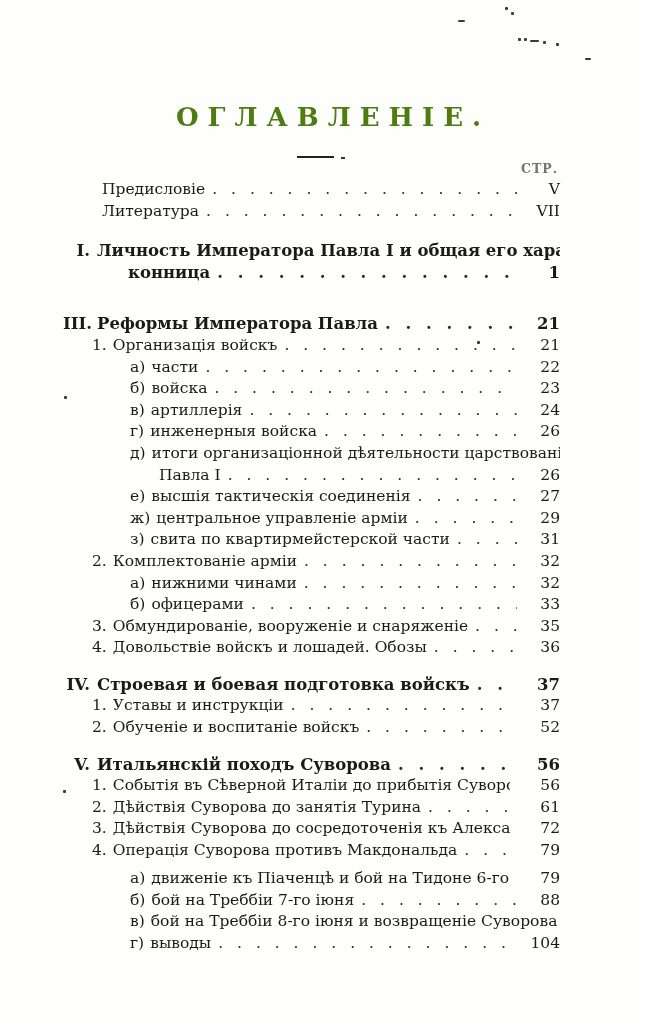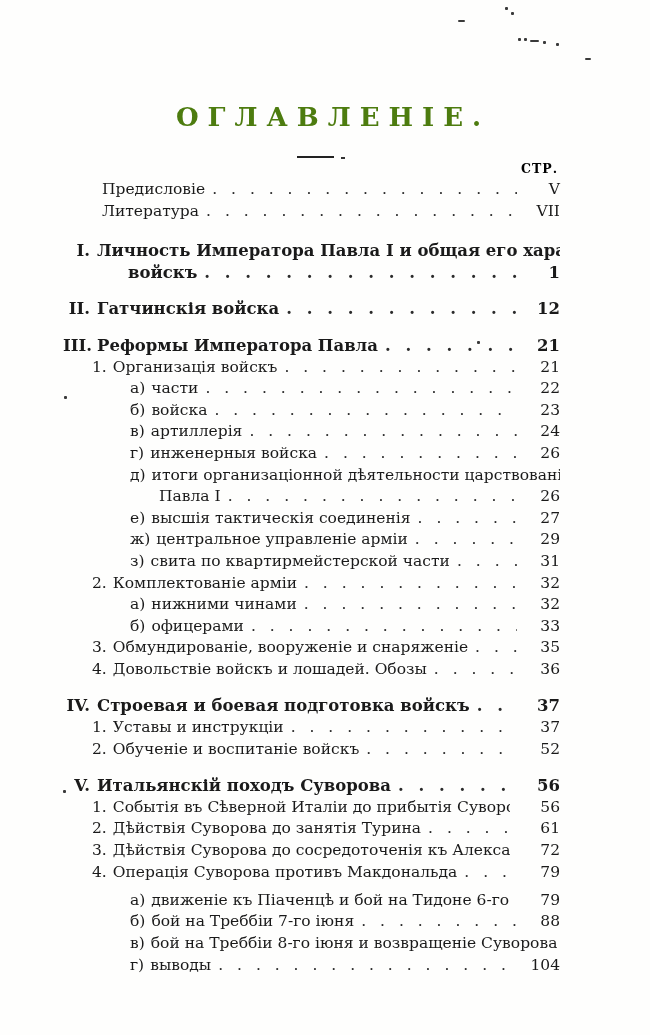--- a/index.html
+++ b/index.html
@@ -32,21 +32,21 @@
 
   
   .content{position:absolute;left:63px;top:162px;width:497px;}
   .str-row{
     text-align:right;
     font-size:12.5px;font-weight:700;
     letter-spacing:1px;
     line-height:14px;
     padding-right:2px;
     margin-bottom:3px;
-    color:#000000;
+    color:#737373;
   }
 
   
   .row{
     display:flex;align-items:baseline;
     line-height:21.6px;
     font-size:15.5px;
     white-space:nowrap;
   }
   .row .num{flex:0 0 auto;margin-right:6px;}
@@ -119,31 +119,25 @@
           <span class="leader"></span>
           <span class="pg">VII</span>
         </div>
         <div class="gap-lg"></div>
         <div class="row section bold nopage">
           <span class="num">I.</span>
           <span class="txt">Личность Императора Павла I и общая его характе-</span>
         </div>
         <div class="row section-cont bold">
           <span class="num"></span>
-          <span class="txt">войскъ</span>
+          <span class="txt">конница</span>
           <span class="leader"></span>
           <span class="pg">1</span>
         </div>
         <div class="gap"></div>
-        <div class="row section bold">
-          <span class="num">II.</span>
-          <span class="txt">Гатчинскія войска</span>
-          <span class="leader"></span>
-          <span class="pg">12</span>
-        </div>
         <div class="gap"></div>
         <div class="row section bold">
           <span class="num">III.</span>
           <span class="txt">Реформы Императора Павла</span>
           <span class="leader"></span>
           <span class="pg">21</span>
         </div>
         <div class="row sub1">
           <span class="num">1.</span>
           <span class="txt">Организація войскъ</span>

